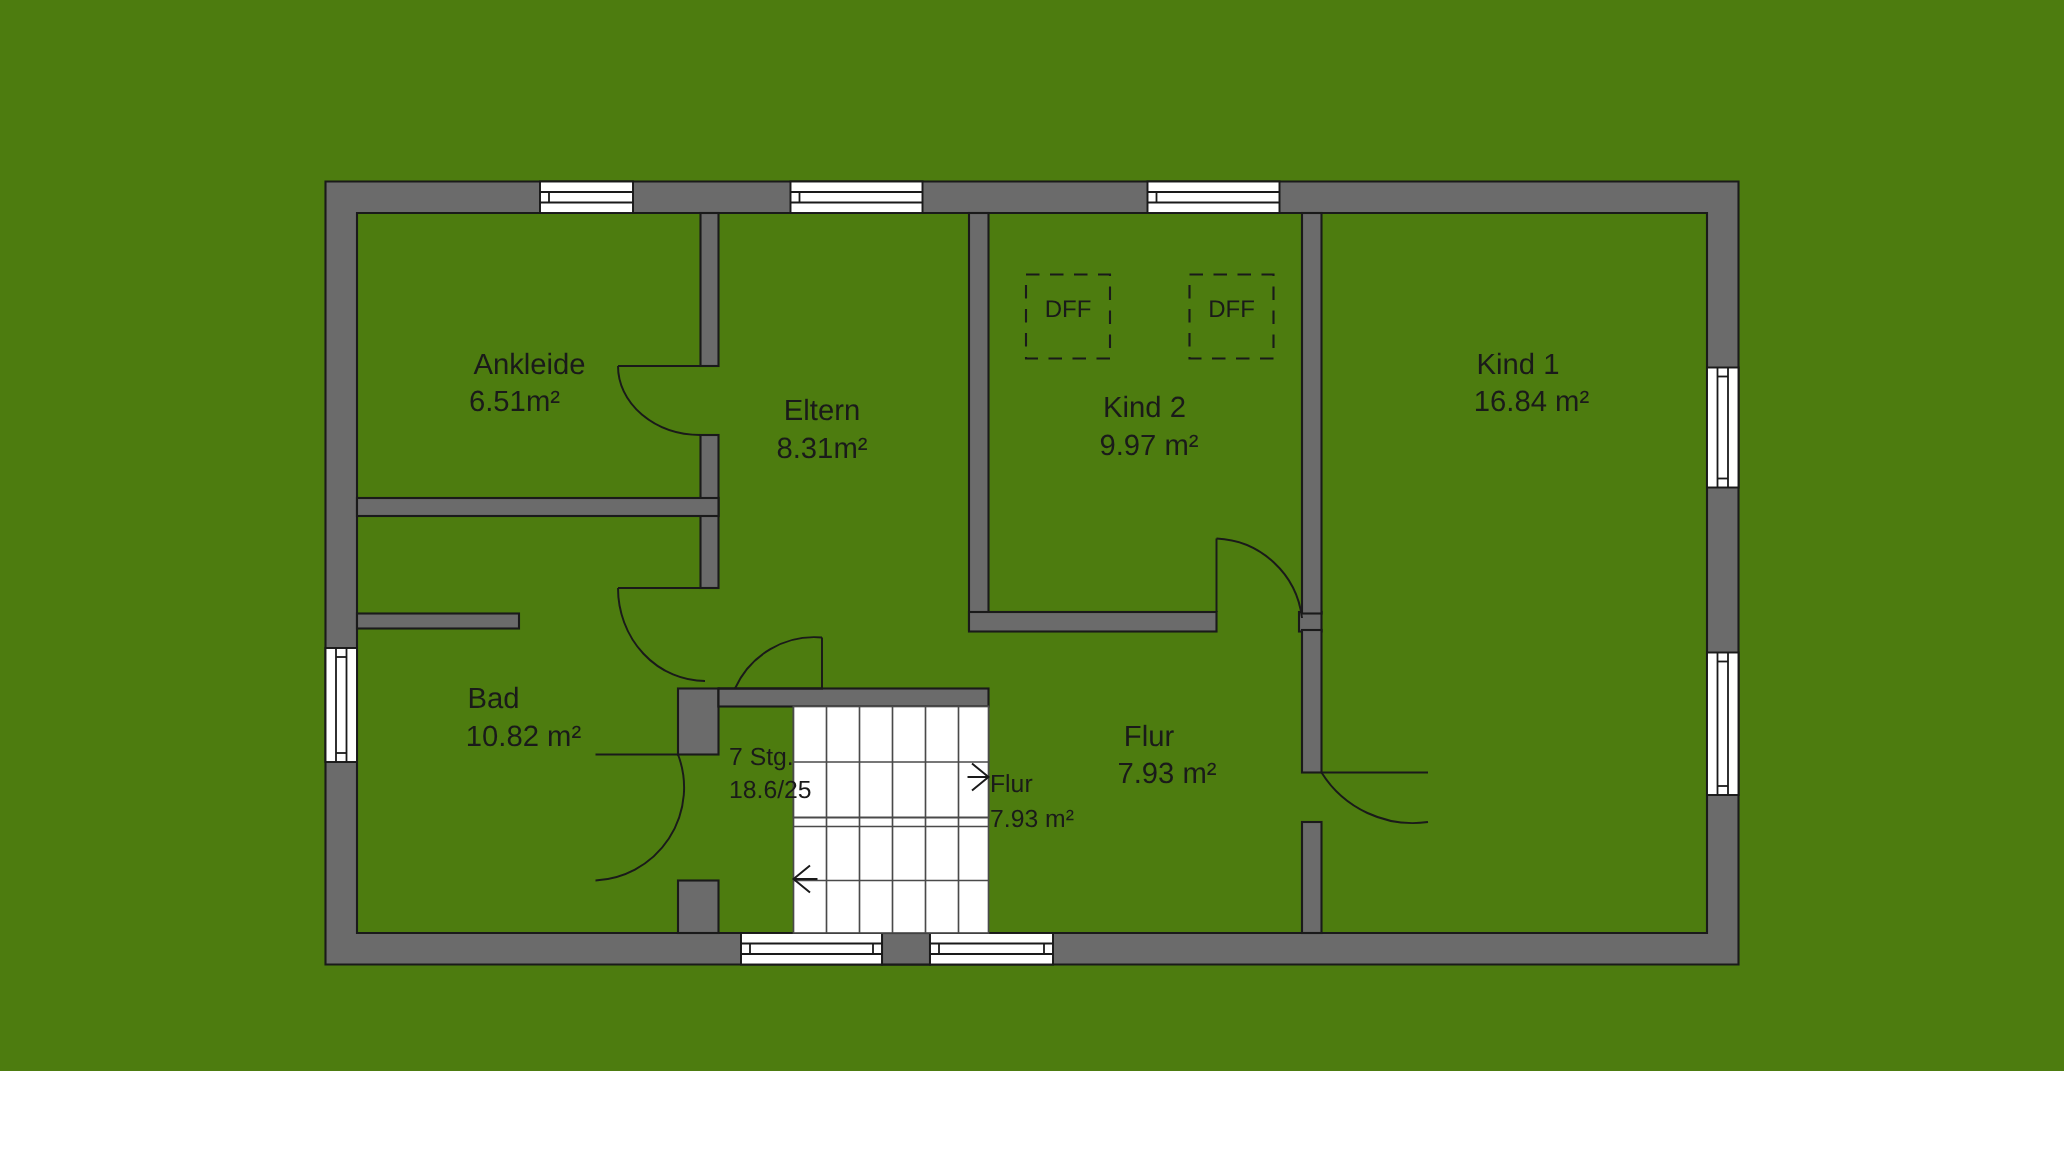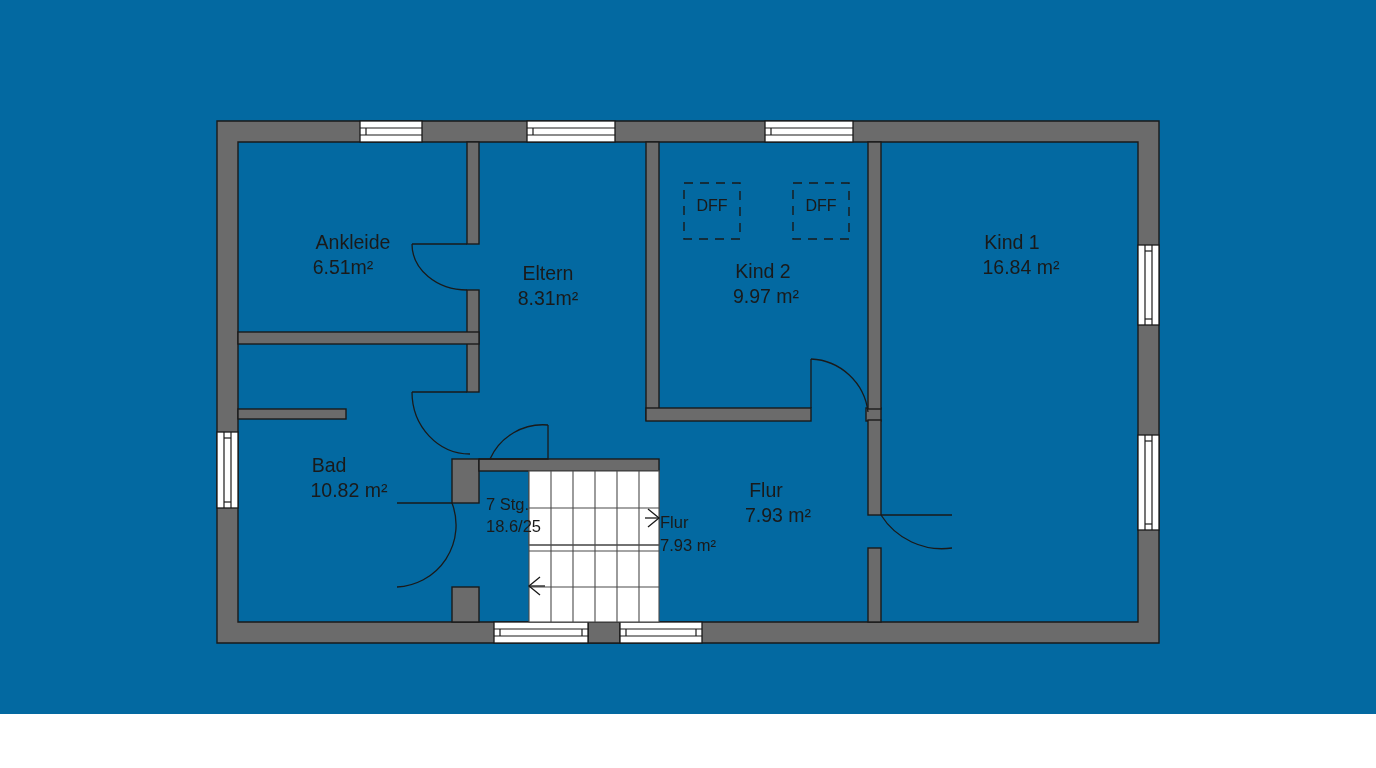--- a/index.html
+++ b/index.html
@@ -8,21 +8,21 @@
     background: #ffffff;
     width: 1376px;
     height: 768px;
     overflow: hidden;
     font-family: "Liberation Sans", sans-serif;
   }
   #plan-root {
     position: relative;
     width: 1376px;
     height: 714px;
-    background: #0369a1;
+    background: #4d7c0f;
   }
   svg#floorplan {
     display: block;
     width: 1376px;
     height: 768px;
   }
   .wall {
     fill: #6b6b6b;
     stroke: #1a1a1a;
     stroke-width: 1.4;

